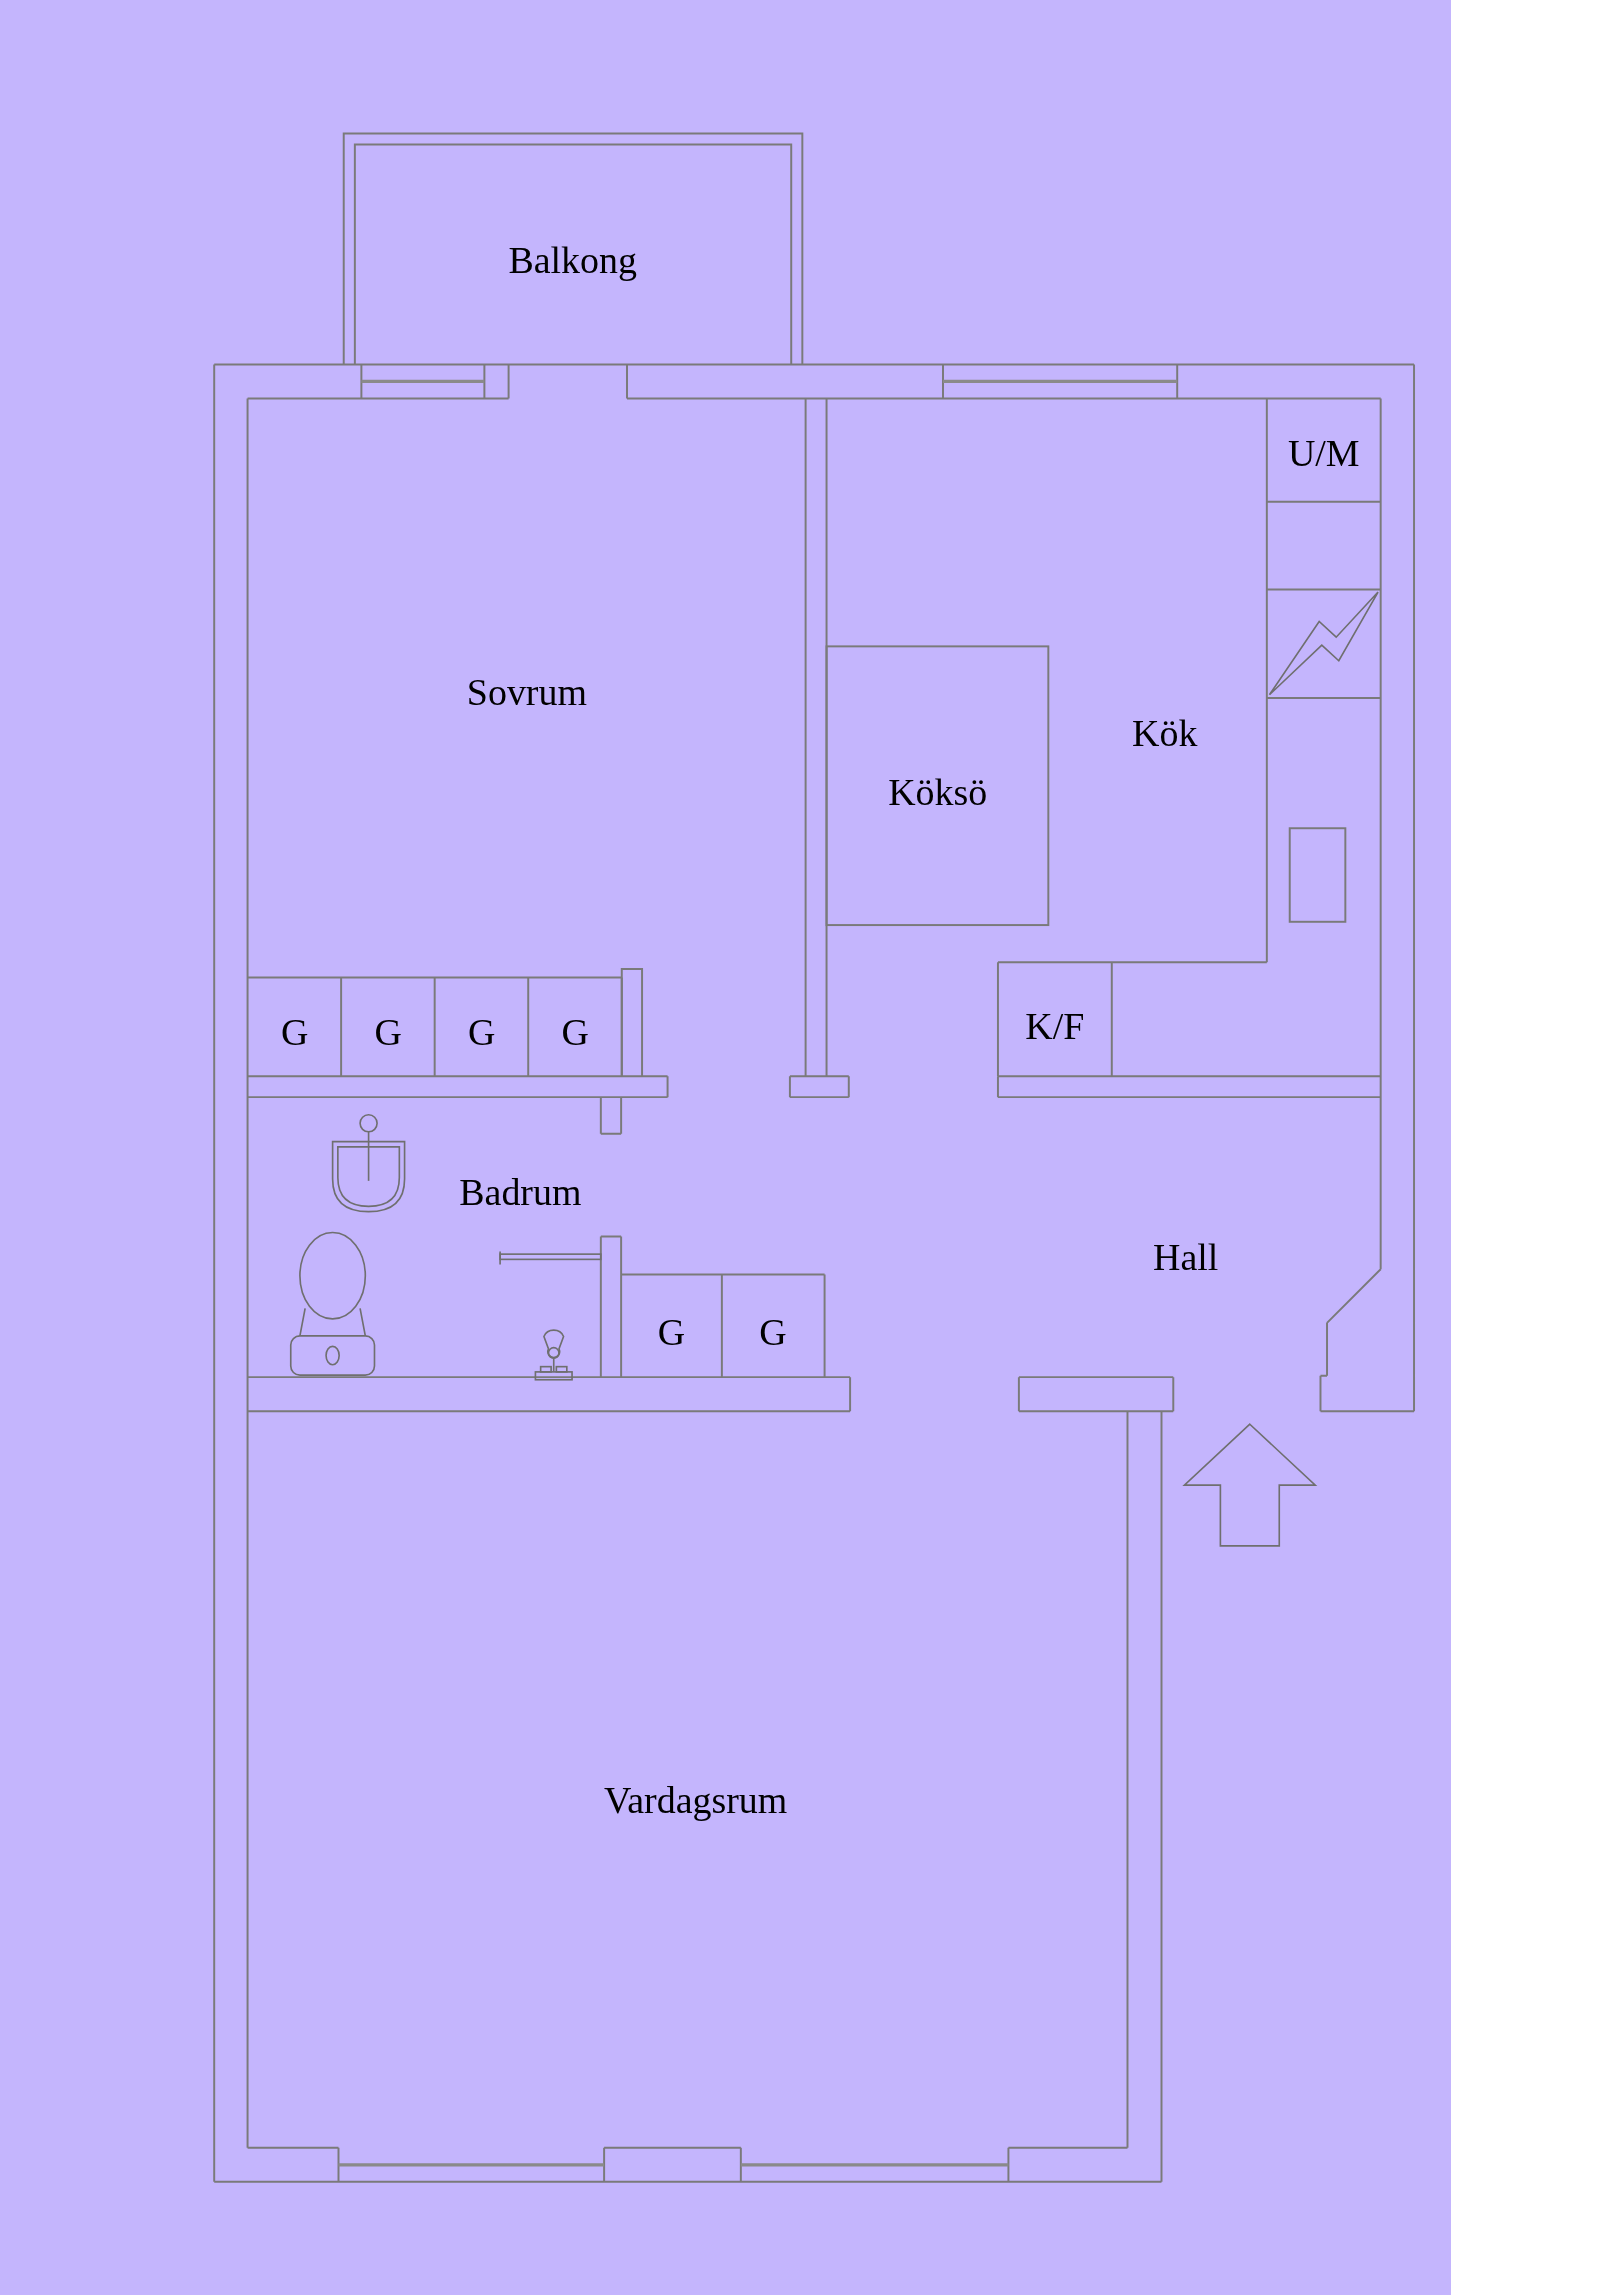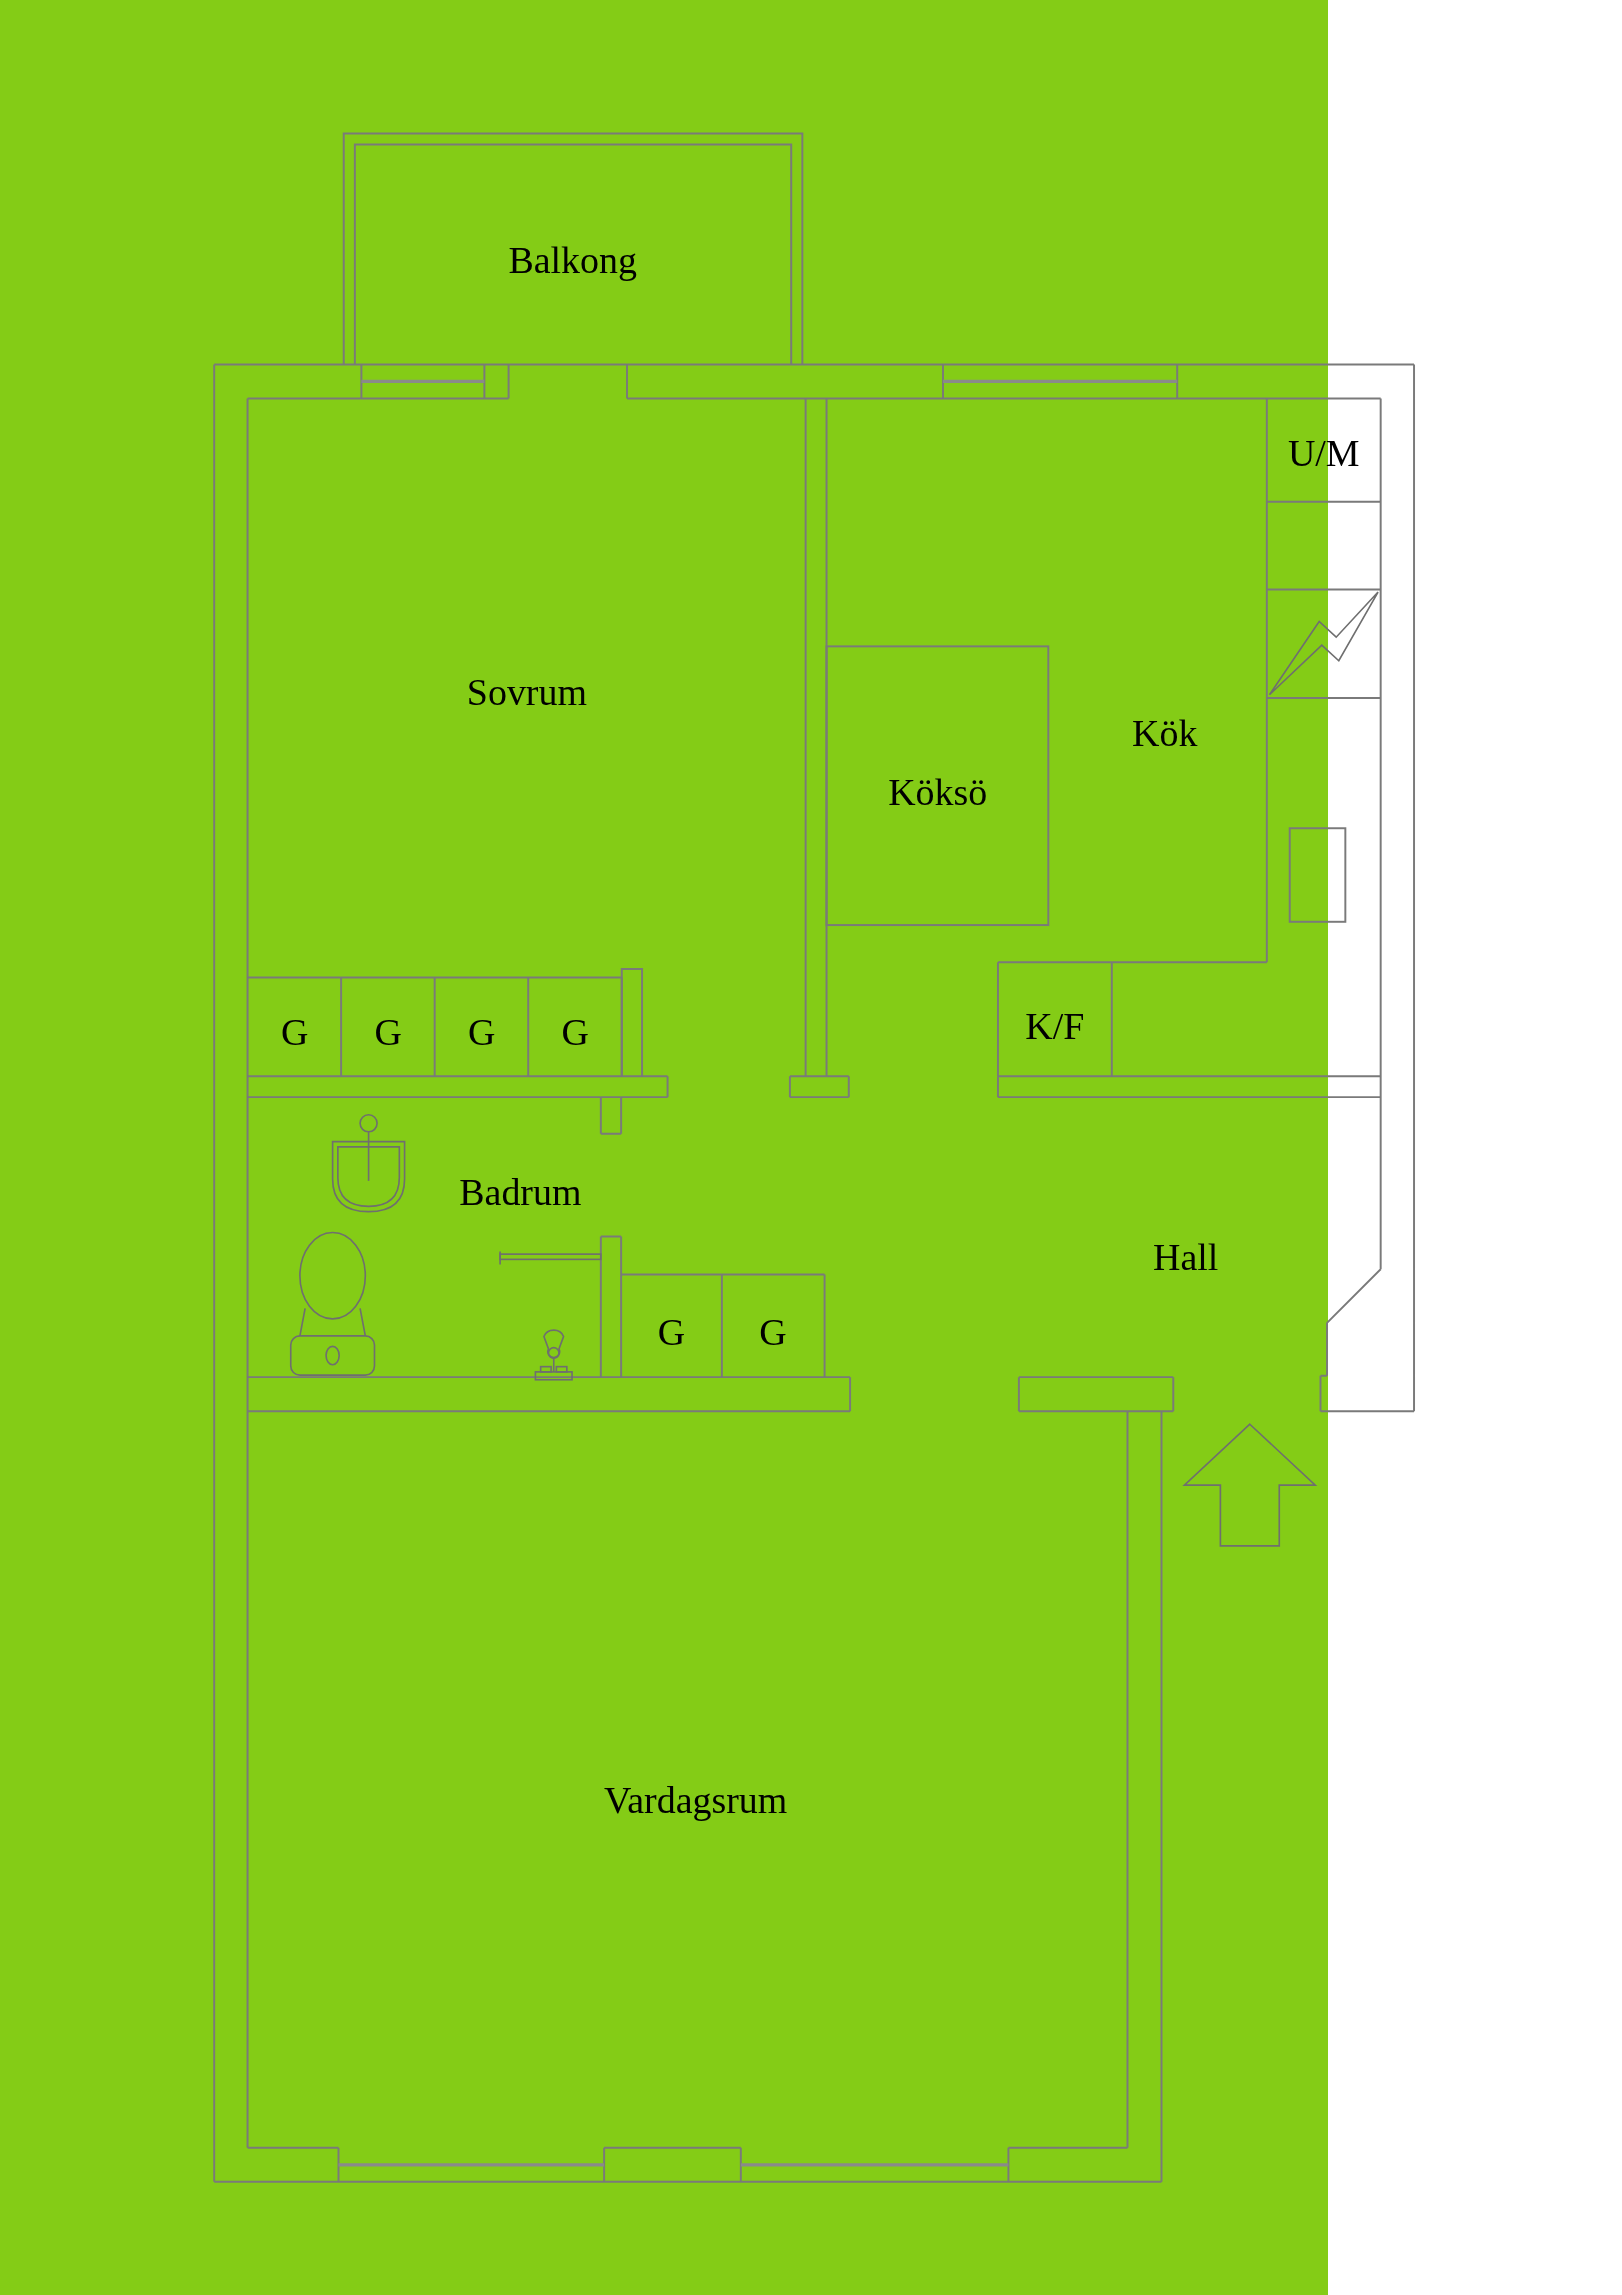--- a/index.html
+++ b/index.html
@@ -6,23 +6,23 @@
     margin: 0;
     padding: 0;
     background: #ffffff;
     width: 1623px;
     height: 2295px;
     overflow: hidden;
     font-family: "Liberation Serif", serif;
   }
   #plan-root {
     position: relative;
-    width: 1328px;
+    width: 1451px;
     height: 2295px;
-    background: #84cc16;
+    background: #c4b5fd;
   }
   svg { display: block; }
   .wall  { fill: none; stroke: #7a7a7a; stroke-width: 3; }
   .glass { fill: none; stroke: #8a8a8a; stroke-width: 5; }
   .fixt  { fill: none; stroke: #6f6f6f; stroke-width: 2.5; }
   .lbl   {
     fill: #000000;
     font-family: "Liberation Serif", serif;
     font-size: 58px;
     text-anchor: middle;

